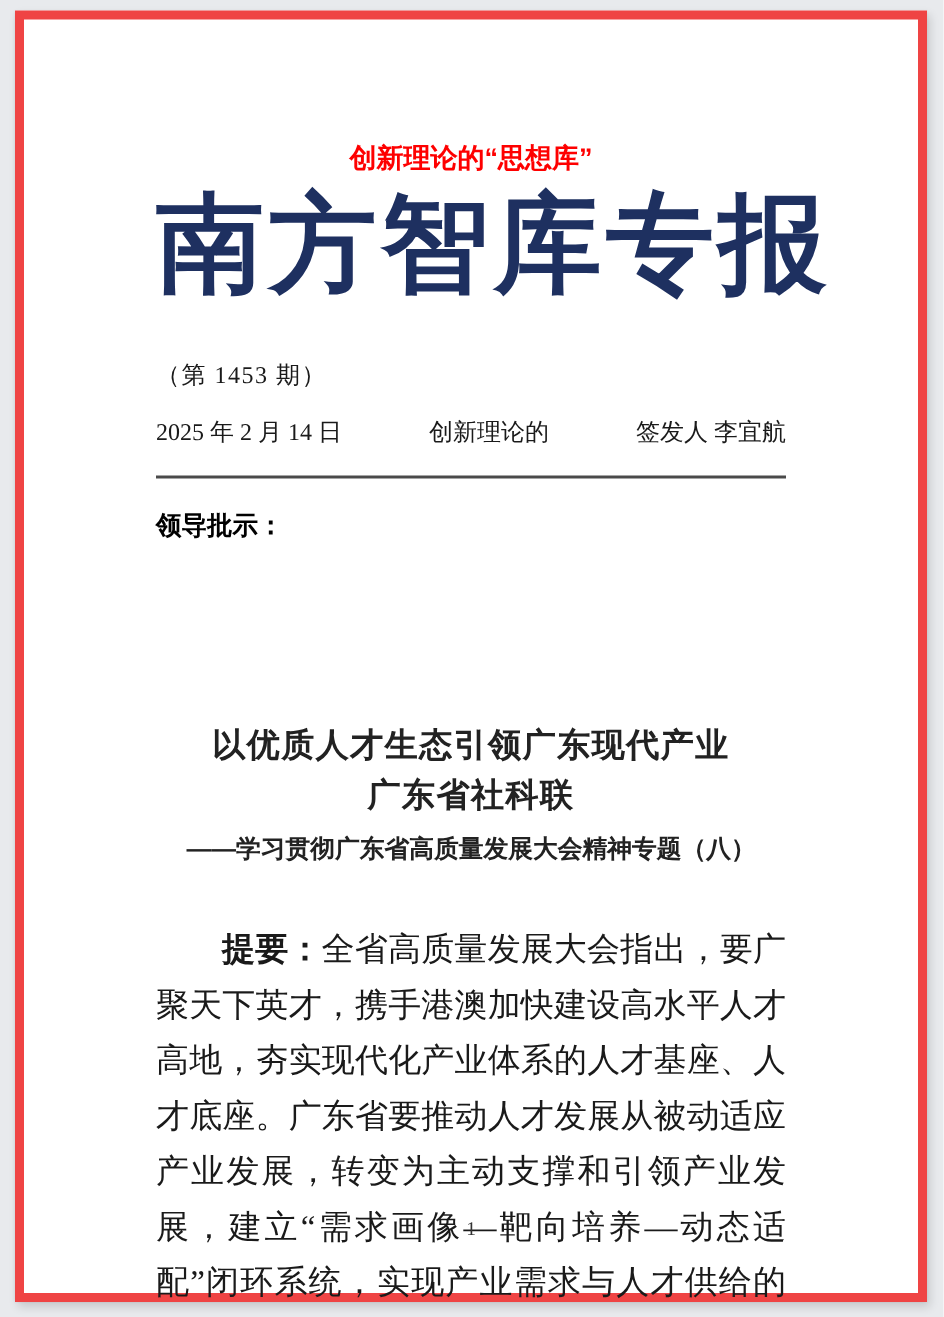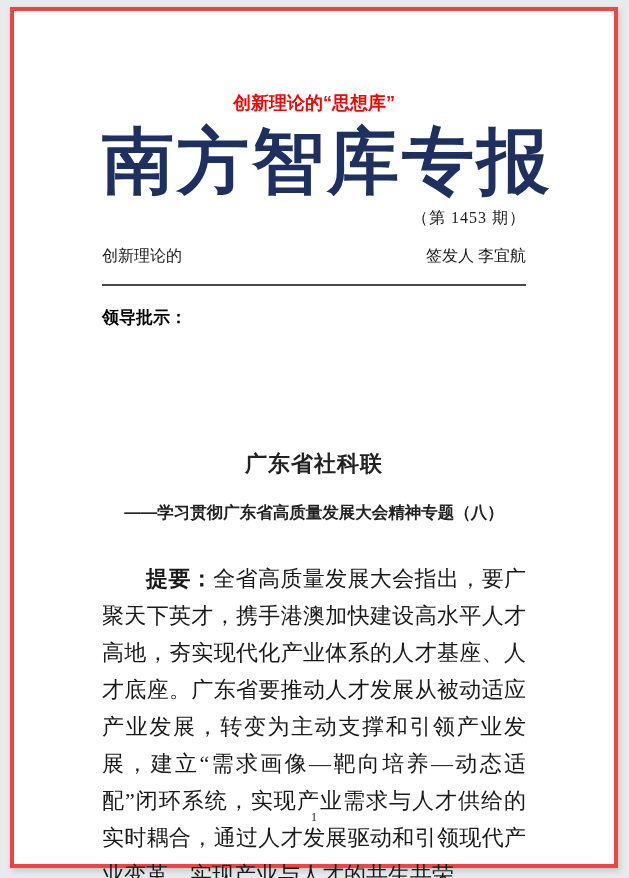--- a/index.html
+++ b/index.html
@@ -9,44 +9,44 @@
     position: relative;
     overflow: hidden;
     font-family: "Liberation Serif", serif;
     color: #1a1a1a;
   }
   .page {
     position: absolute;
     left: 10px; top: 7px;
     width: 608px; height: 861px;
     background: #ffffff;
-    border: 4px solid #ef4444;
+    border: 6px solid #ef4444;
     box-shadow: 0 0 2px rgba(0,0,0,.08), 2px 3px 6px rgba(0,0,0,.14);
     box-sizing: border-box;
     padding: 80px 88px 0 88px;
   }
   .slogan {
     display: flex; justify-content: center; gap: 46px;
     font-family: "Liberation Sans", sans-serif;
     font-weight: bold; font-size: 18px; line-height: 24px;
     white-space: nowrap;
   }
   .masthead {
     margin-top: 10px;
     font-family: "Liberation Sans", sans-serif;
     font-weight: bold;
     font-size: 72px; line-height: 72px;
     letter-spacing: 3px;
     text-align: center;
     white-space: nowrap;
   }
   .issue {
-    margin-top: 9px;
+    margin-top: 40px;
     font-size: 16px; line-height: 24px;
-    text-align: right;
+    text-align: left;
     letter-spacing: 1px;
   }
   .meta {
     margin-top: 14px;
     font-size: 16px; line-height: 24px;
     display: flex; justify-content: space-between; align-items: baseline;
     white-space: nowrap;
   }
   .rule {
     margin: 16px 0 0 0;
@@ -64,21 +64,21 @@
   .title {
     margin-top: 116px;
     font-family: "Liberation Sans", sans-serif;
     font-weight: bold;
     font-size: 22px; line-height: 33px;
     letter-spacing: 1px;
     text-align: center;
     color: #222;
   }
   .subtitle {
-    margin-top: 20px;
+    margin-top: 8px;
     font-family: "Liberation Sans", sans-serif;
     font-weight: bold;
     font-size: 16.5px; line-height: 24px;
     text-align: center;
     color: #222;
   }
   .abstract {
     margin: 36px 0 0 0;
     font-size: 22px; line-height: 37px;
     text-align: justify;
@@ -104,29 +104,31 @@
 
   <div class="slogan" style="color: rgb(254, 0, 0);">
     <span>创新理论的“思想库”</span>
   </div>
 
   <div class="masthead" style="color: rgb(30, 48, 96);">南方智库专报</div>
 
   <div class="issue">（第 1453 期）</div>
 
   <div class="meta">
+    <span>2025 年 2 月 14 日</span>
     <span>创新理论的</span>
     <span>签发人 李宜航</span>
   </div>
 
   <hr class="rule">
 
   <div class="leader">领导批示：</div>
 
   <div class="title">
+    <div>以优质人才生态引领广东现代产业</div>
     <div>广东省社科联</div>
   </div>
 
   <div class="subtitle">——学习贯彻广东省高质量发展大会精神专题（八）</div>
 
   <p class="abstract"><span class="abslabel">提要：</span><span>全省高质量发展大会指出，要广聚天下英才，携手港澳加快建设高水平人才高地，夯实现代化产业体系的人才基座、人才底座。广东省要推动人才发展从被动适应产业发展，转变为主动支撑和引领产业发展，建立“需求画像—靶向培养—动态适配”闭环系统，实现产业需求与人才供给的实时耦合，通过人才发展驱动和引领现代产业变革，实现产业与人才的共生共荣。</span></p>
 
   <div class="pagenum">1</div>
 
 </div>

